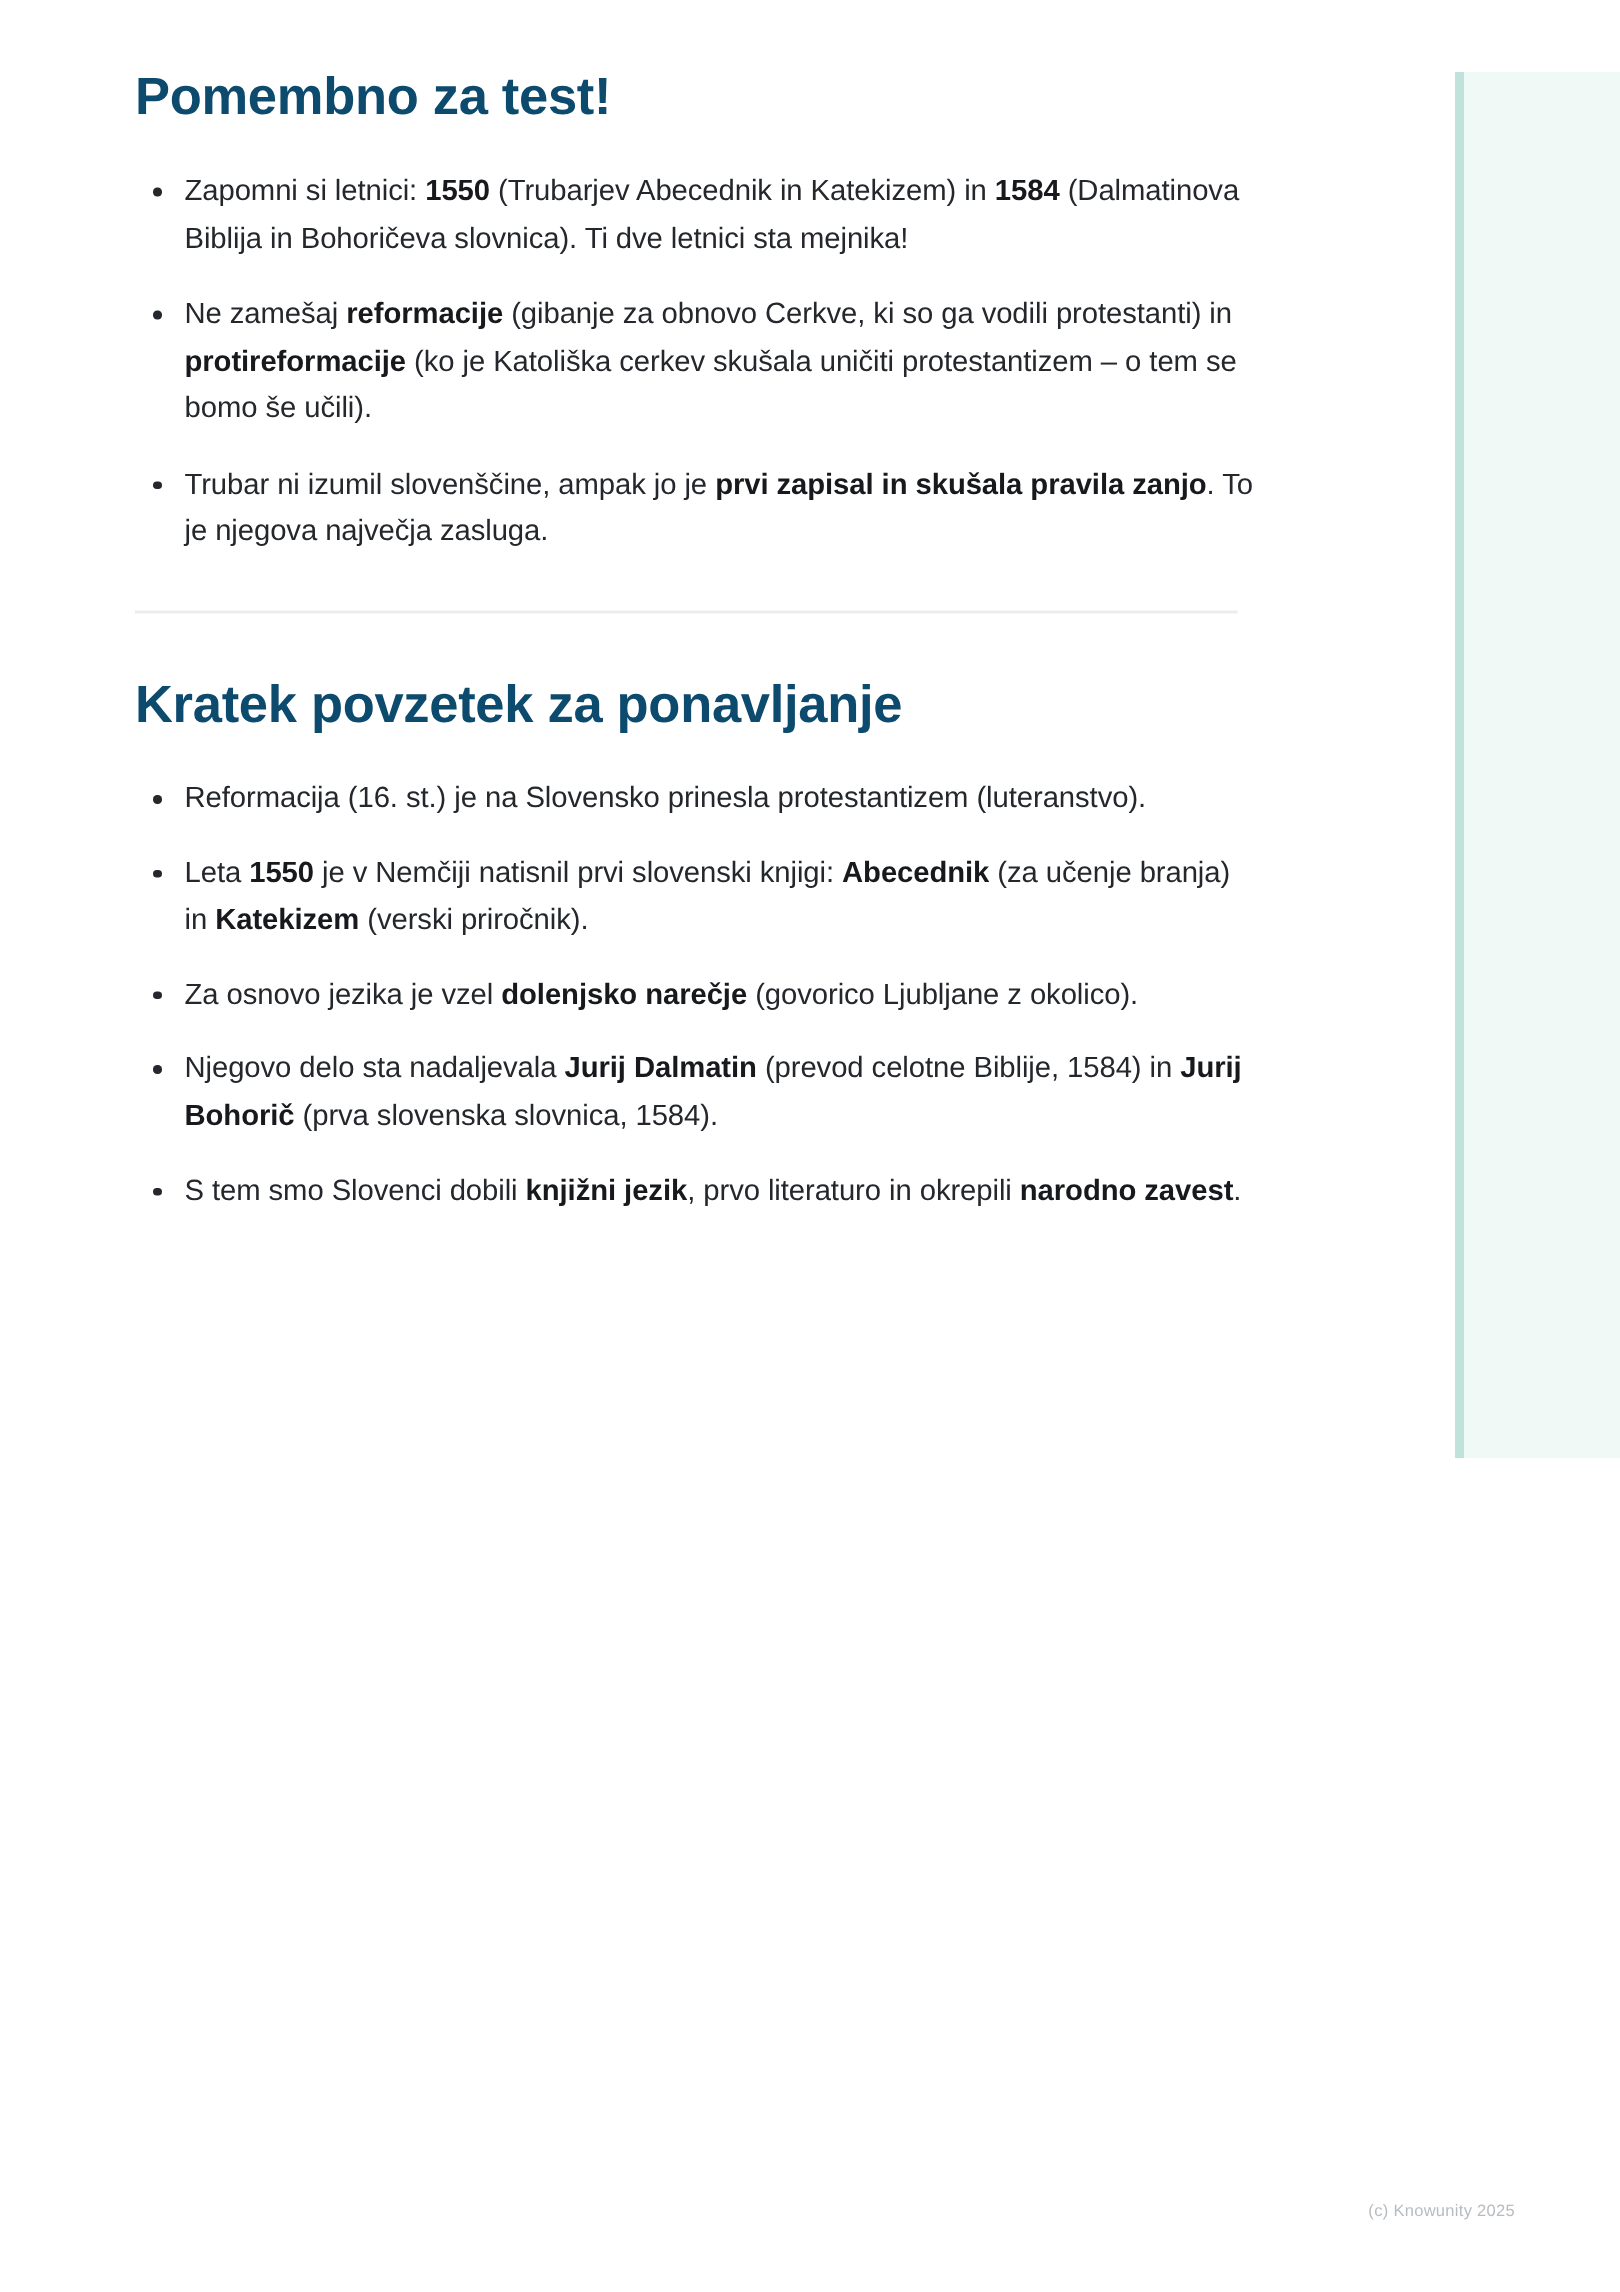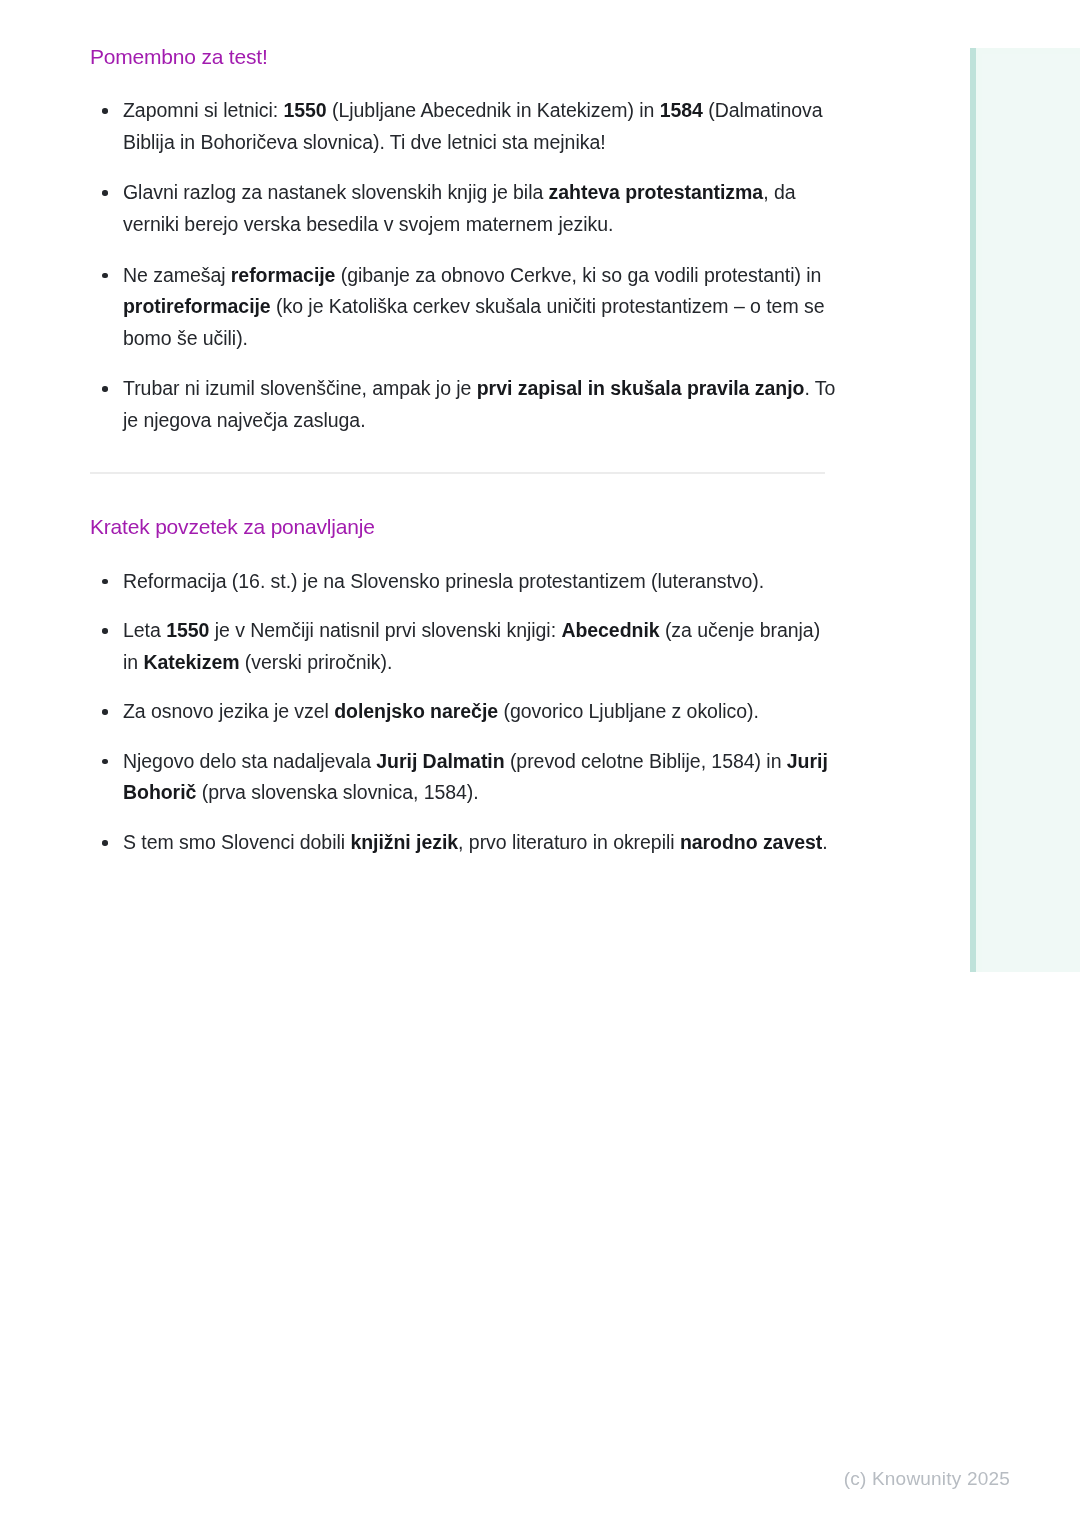--- a/index.html
+++ b/index.html
@@ -44,23 +44,23 @@
   .content {
     position: absolute;
     top: 0;
     left: 0;
     width: 900px;
     padding: 44px 60px 0 90px;
     box-sizing: border-box;
   }
 
   h2.section-title {
-    color: #a21caf;
-    font-size: 21px;
-    font-weight: normal;
+    color: #0c4a6e;
+    font-size: 35px;
+    font-weight: bold;
     letter-spacing: -0.2px;
     margin: 0 0 26px 0;
     line-height: 1.2;
   }
   h2.section-title.second {
     margin-top: 4px;
   }
 
   ul.bullets {
     list-style: none;
@@ -104,42 +104,41 @@
 
   .block-one { margin-bottom: 0; }
 
   .second-block ul.bullets li {
     margin-bottom: 18px;
   }
 
   .footer {
     position: absolute;
     right: 70px;
-    bottom: 38px;
+    bottom: 48px;
     color: #b7bcc2;
-    font-size: 19px;
+    font-size: 11px;
     letter-spacing: 0.2px;
   }
 </style>
 </head>
 <body>
 
 <div class="page">
 
   <div class="side-panel">
     <div class="side-panel-inner"></div>
   </div>
 
   <div class="content">
 
     <section class="block-one">
       <h2 class="section-title">Pomembno za test!</h2>
       <ul class="bullets">
-          <li><span>Zapomni si letnici: </span><b>1550</b><span> (Ljubljane Abecednik in Katekizem) in </span><b>1584</b><span> (Dalmatinova Biblija in Bohoričeva slovnica). Ti dve letnici sta mejnika!</span></li>
-          <li><span>Glavni razlog za nastanek slovenskih knjig je bila </span><b>zahteva protestantizma</b><span>, da verniki berejo verska besedila v svojem maternem jeziku.</span></li>
+          <li><span>Zapomni si letnici: </span><b>1550</b><span> (Trubarjev Abecednik in Katekizem) in </span><b>1584</b><span> (Dalmatinova Biblija in Bohoričeva slovnica). Ti dve letnici sta mejnika!</span></li>
           <li><span>Ne zamešaj </span><b>reformacije</b><span> (gibanje za obnovo Cerkve, ki so ga vodili protestanti) in </span><b>protireformacije</b><span> (ko je Katoliška cerkev skušala uničiti protestantizem – o tem se bomo še učili).</span></li>
           <li><span>Trubar ni izumil slovenščine, ampak jo je </span><b>prvi zapisal in skušala pravila zanjo</b><span>. To je njegova največja zasluga.</span></li>
         </ul>
     </section>
 
     <hr class="divider">
 
     <section class="second-block">
       <h2 class="section-title second">Kratek povzetek za ponavljanje</h2>
       <ul class="bullets">

